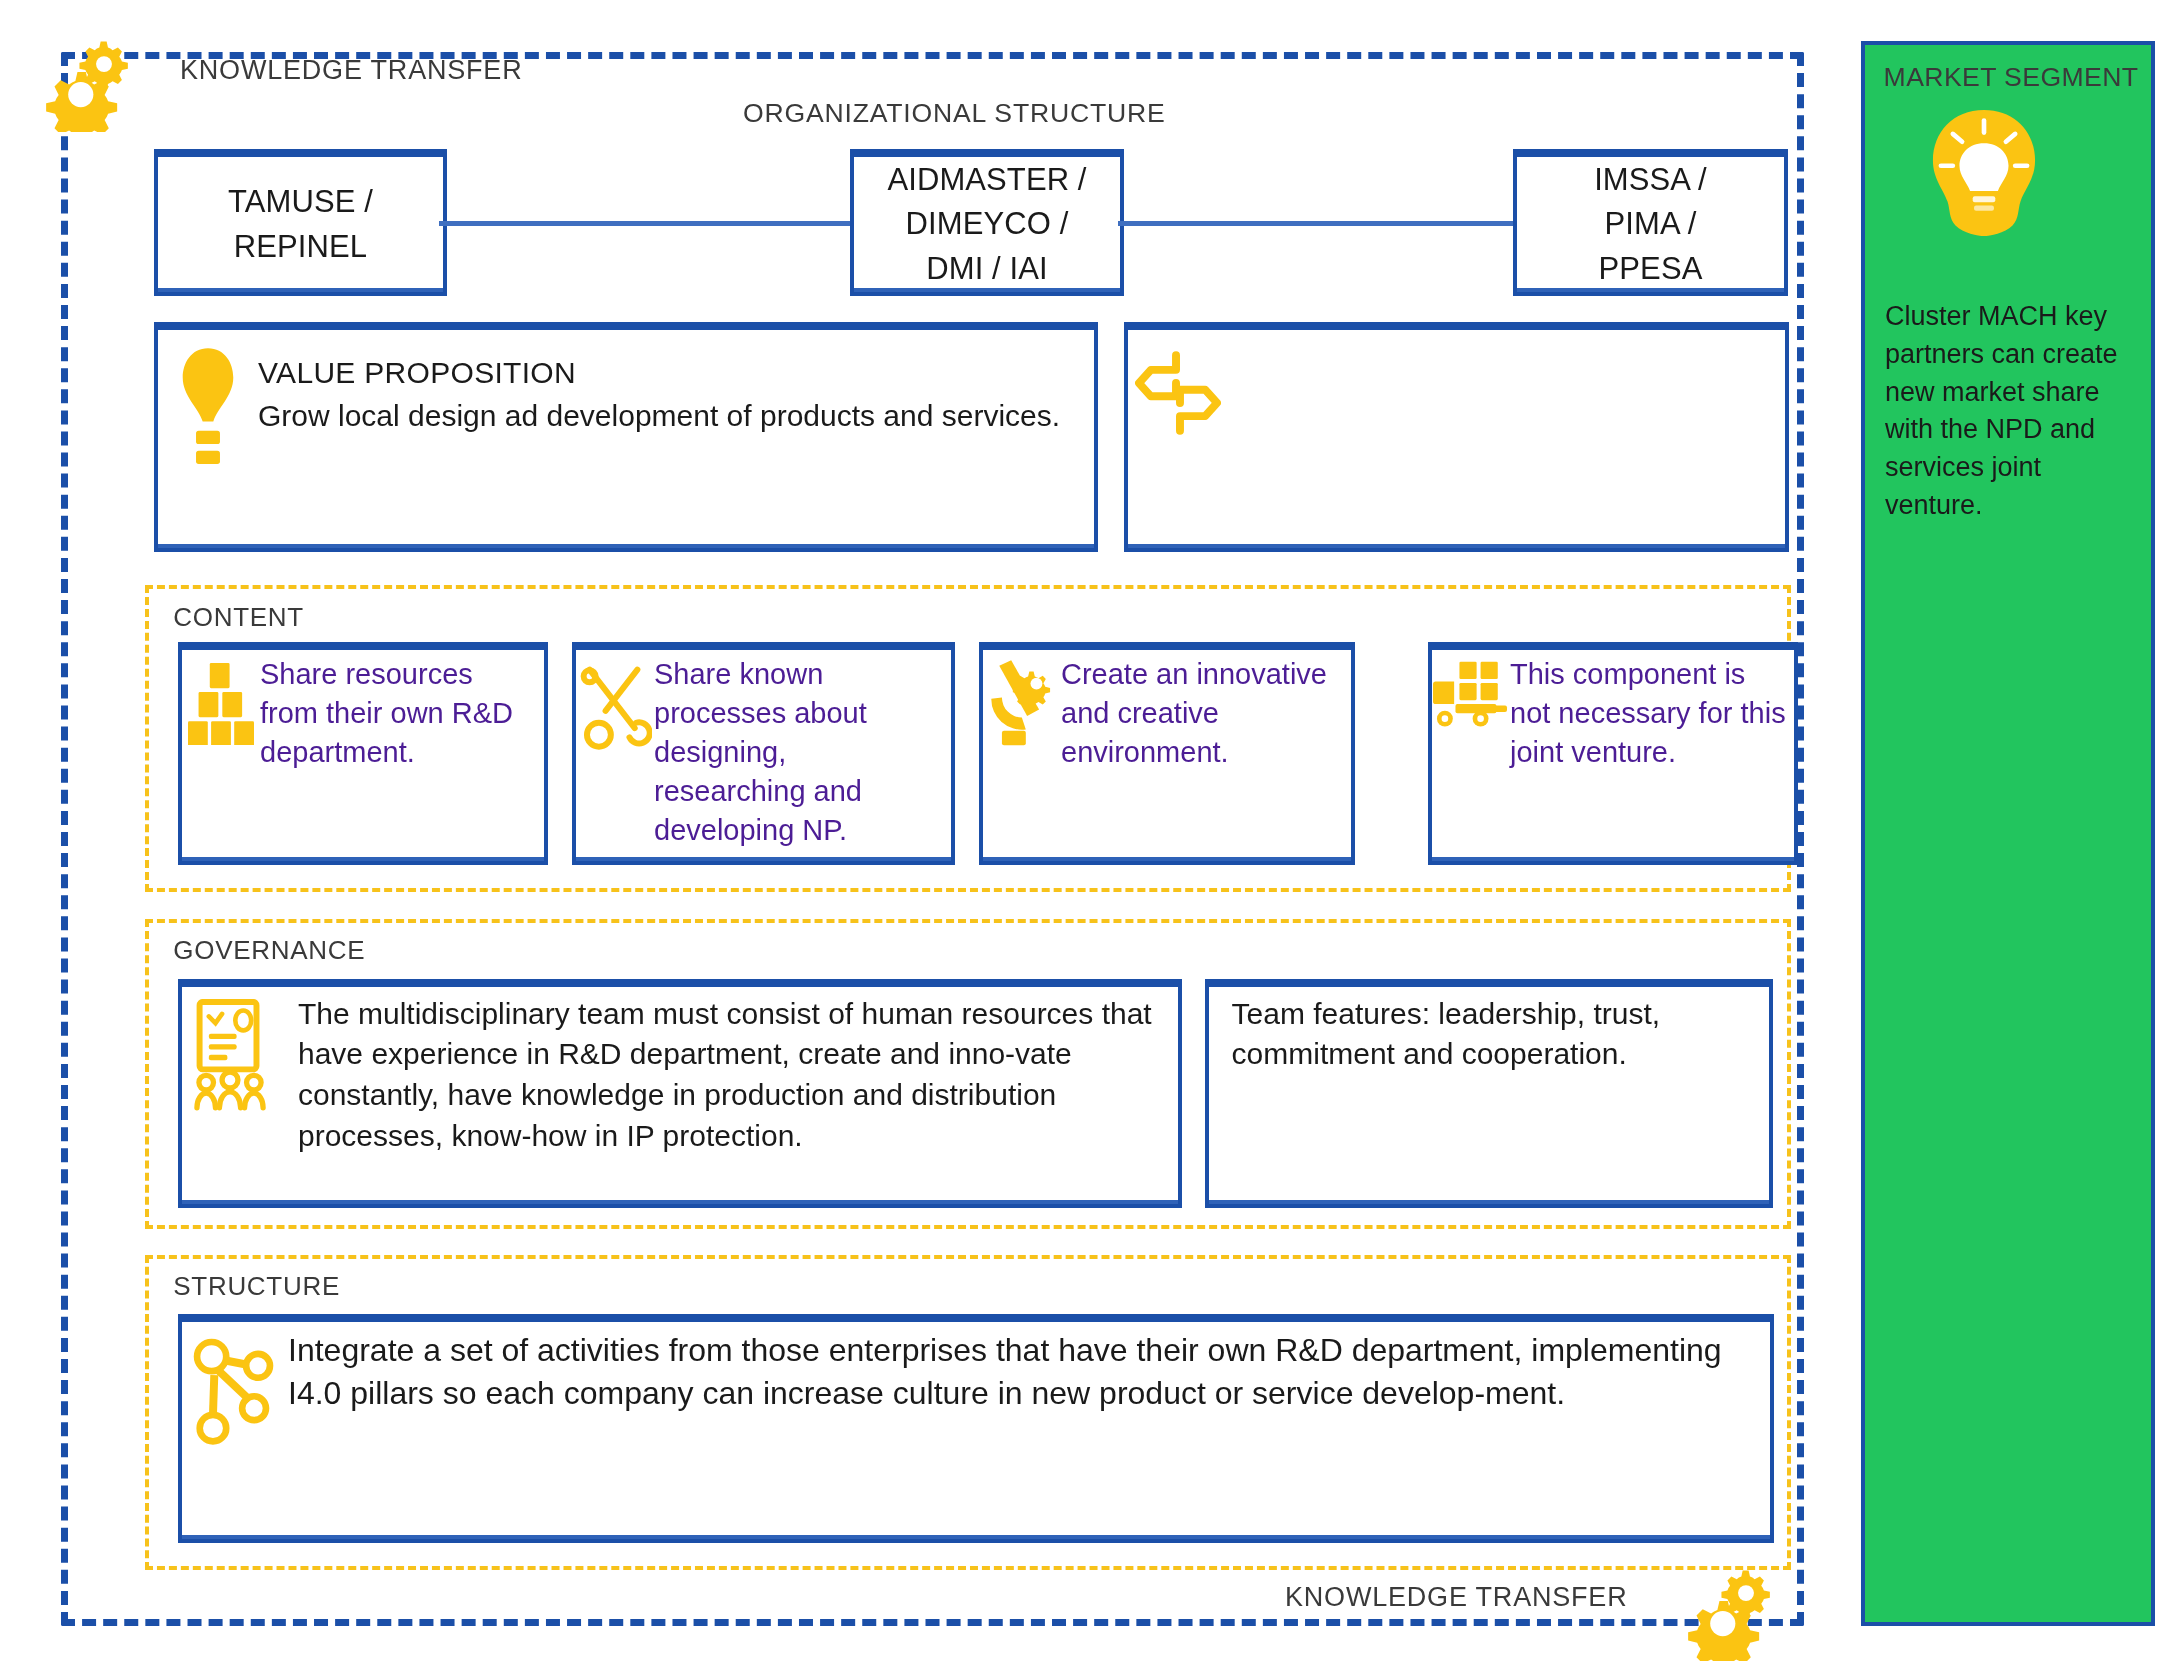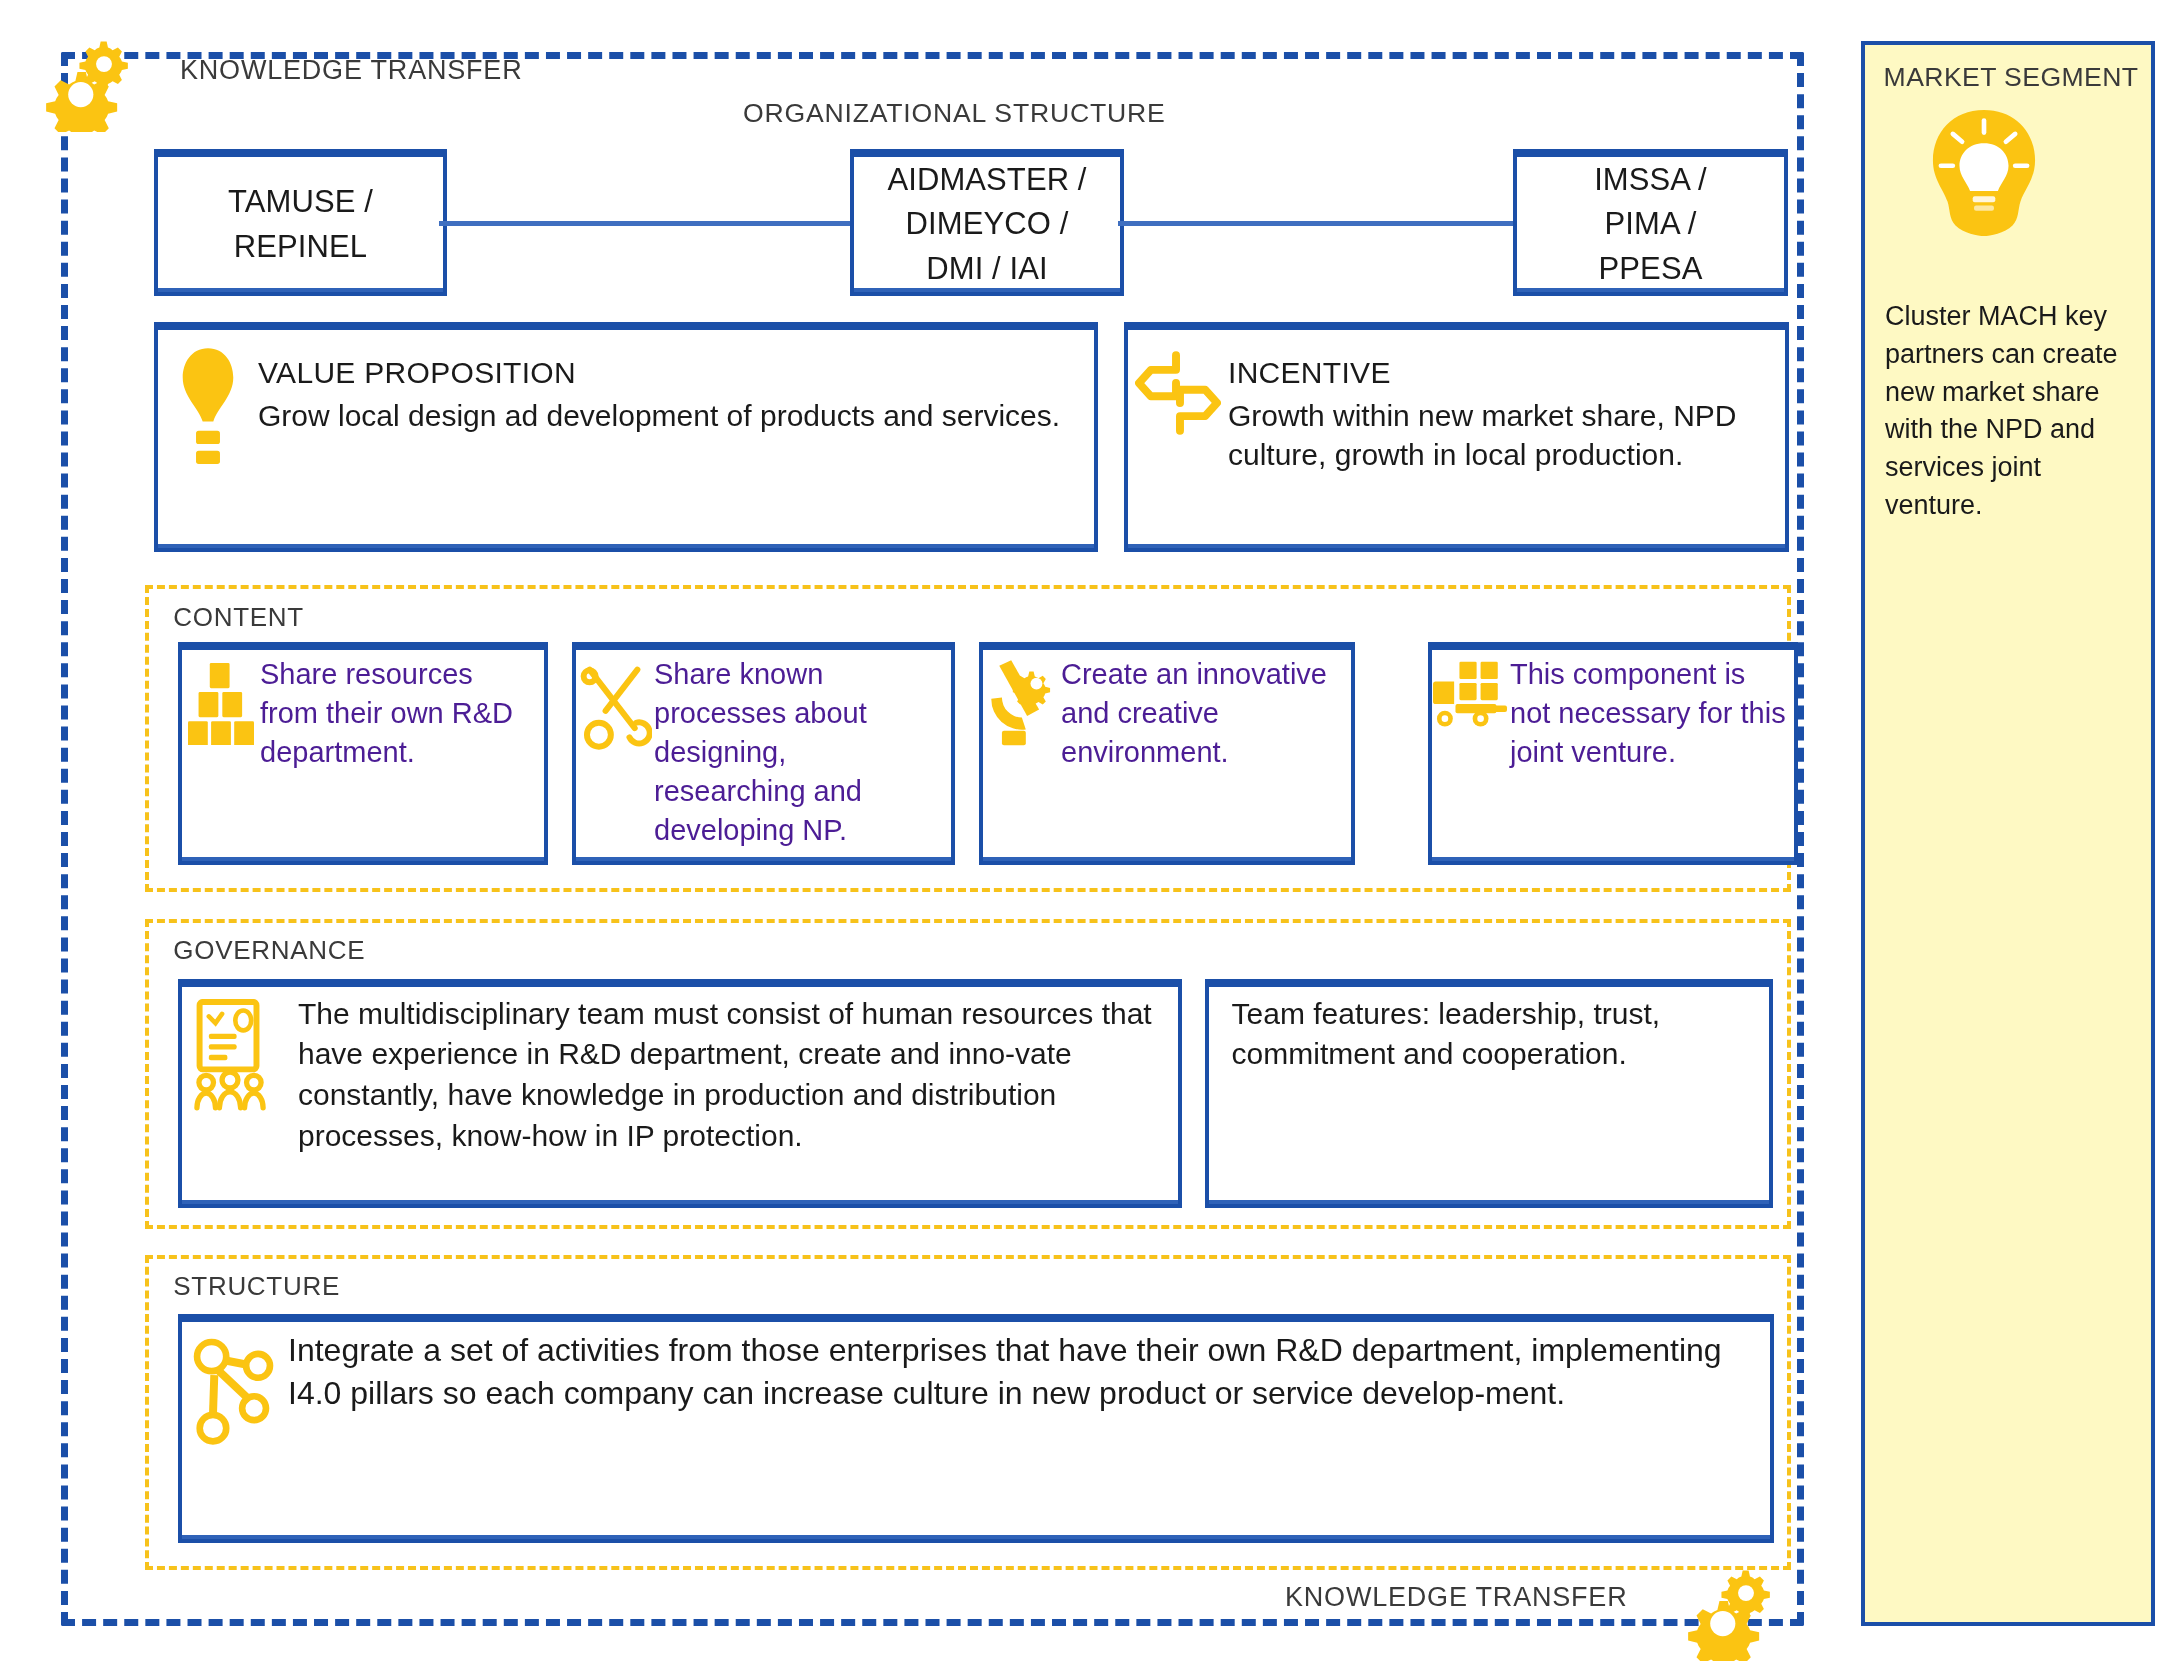--- a/index.html
+++ b/index.html
@@ -75,21 +75,21 @@
   .gov-text{flex:1 1 auto;font-size:30px;color:#1a1a1a;line-height:1.36;padding-top:6.6px;padding-right:10.6px;}
 
   
   .st-card{display:flex;align-items:flex-start;}
   .st-icon{flex:0 0 auto;width:106px;padding-top:12px;display:flex;justify-content:center;}
   .st-text{flex:1 1 auto;font-size:32px;color:#1a1a1a;line-height:1.36;padding-top:6.6px;padding-right:17px;}
 
   
   #market-panel{
     position:absolute;left:1861px;top:41px;width:294px;height:1585px;
-    box-sizing:border-box;background:#fef9c3;
+    box-sizing:border-box;background:#22c55e;
     border:4.7px solid #1B4FA8;
   }
   #ms-title{position:absolute;left:18.6px;top:17.3px;font-size:26.6px;color:#3a3a3a;letter-spacing:0.4px;white-space:nowrap;}
   #ms-icon{position:absolute;left:56px;top:57px;}
   #ms-text{position:absolute;left:20px;top:253px;width:256px;font-size:27px;color:#1a1a1a;line-height:1.40;}
 
   
   #kt-top-label{position:absolute;left:180px;top:55px;font-size:27px;color:#3a3a3a;letter-spacing:0.8px;white-space:nowrap;}
   #kt-bottom-label{position:absolute;left:1285px;top:1582px;font-size:27px;color:#3a3a3a;letter-spacing:0.8px;white-space:nowrap;}
   #gears-tl{position:absolute;left:39px;top:32px;}
@@ -159,24 +159,20 @@
 
 <div class="card vp-card" style="left:1124px;top:326px;width:665px;height:226px;">
   <div class="card-top-bar"></div>
   <div class="vp-icon">
     <svg width="86" height="100" viewBox="0 0 130 150">
       <g fill="none" stroke="#FBC412" stroke-width="12" stroke-linejoin="round" stroke-linecap="round">
         <path d="M62 18 L62 40 L24 40 L6 60 L24 80 L62 80 L62 60"></path>
         <path d="M68 132 L68 110 L106 110 L124 90 L106 70 L68 70 L68 90"></path>
       </g>
     </svg>
-  </div>
-  <div class="vp-body">
-    <div class="vp-title">INCENTIVE</div>
-    <div class="vp-text">Growth within new market share, NPD culture, growth in local production.</div>
   </div>
 </div>
 
 <div class="ygroup" style="left:145px;top:585px;width:1646px;height:307px;"></div>
 <div class="ygroup-label" style="left:168px;top:602px;">CONTENT</div>
 
 <div class="card mini" style="left:178px;top:646px;width:370px;height:219px;">
   <div class="card-top-bar"></div>
   <div class="mini-icon">
     <svg width="66" height="86" viewBox="0 0 100 130">

